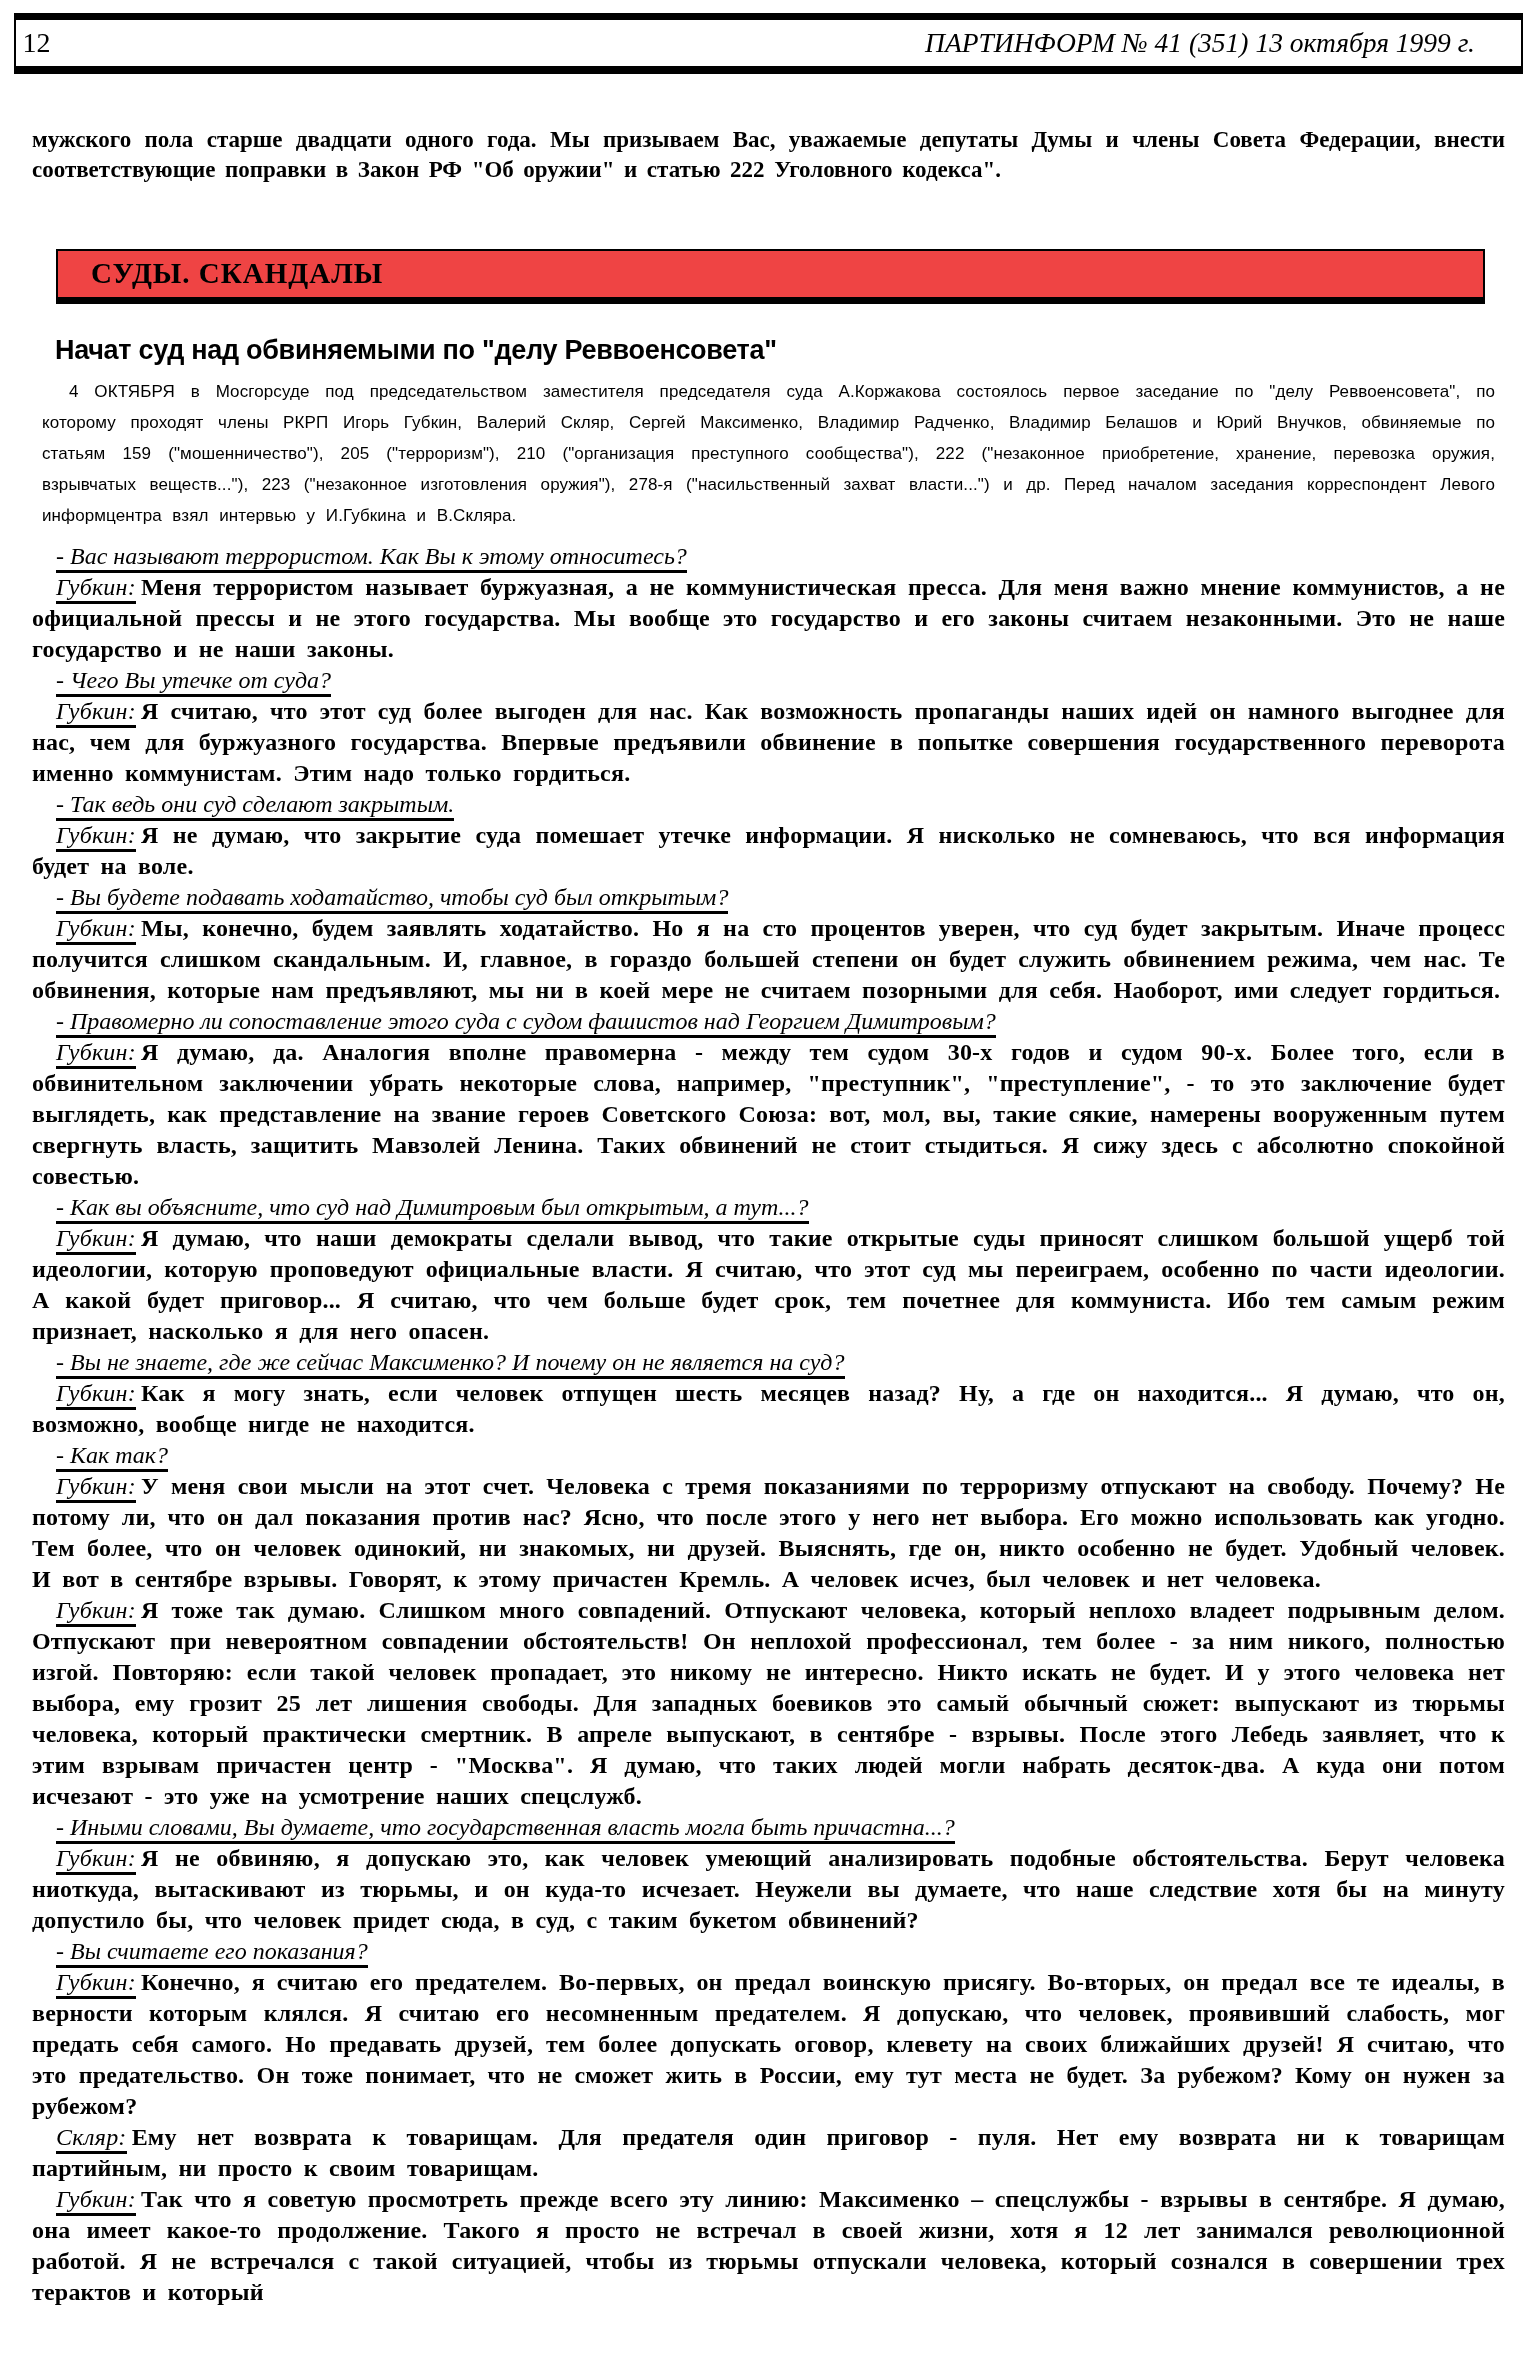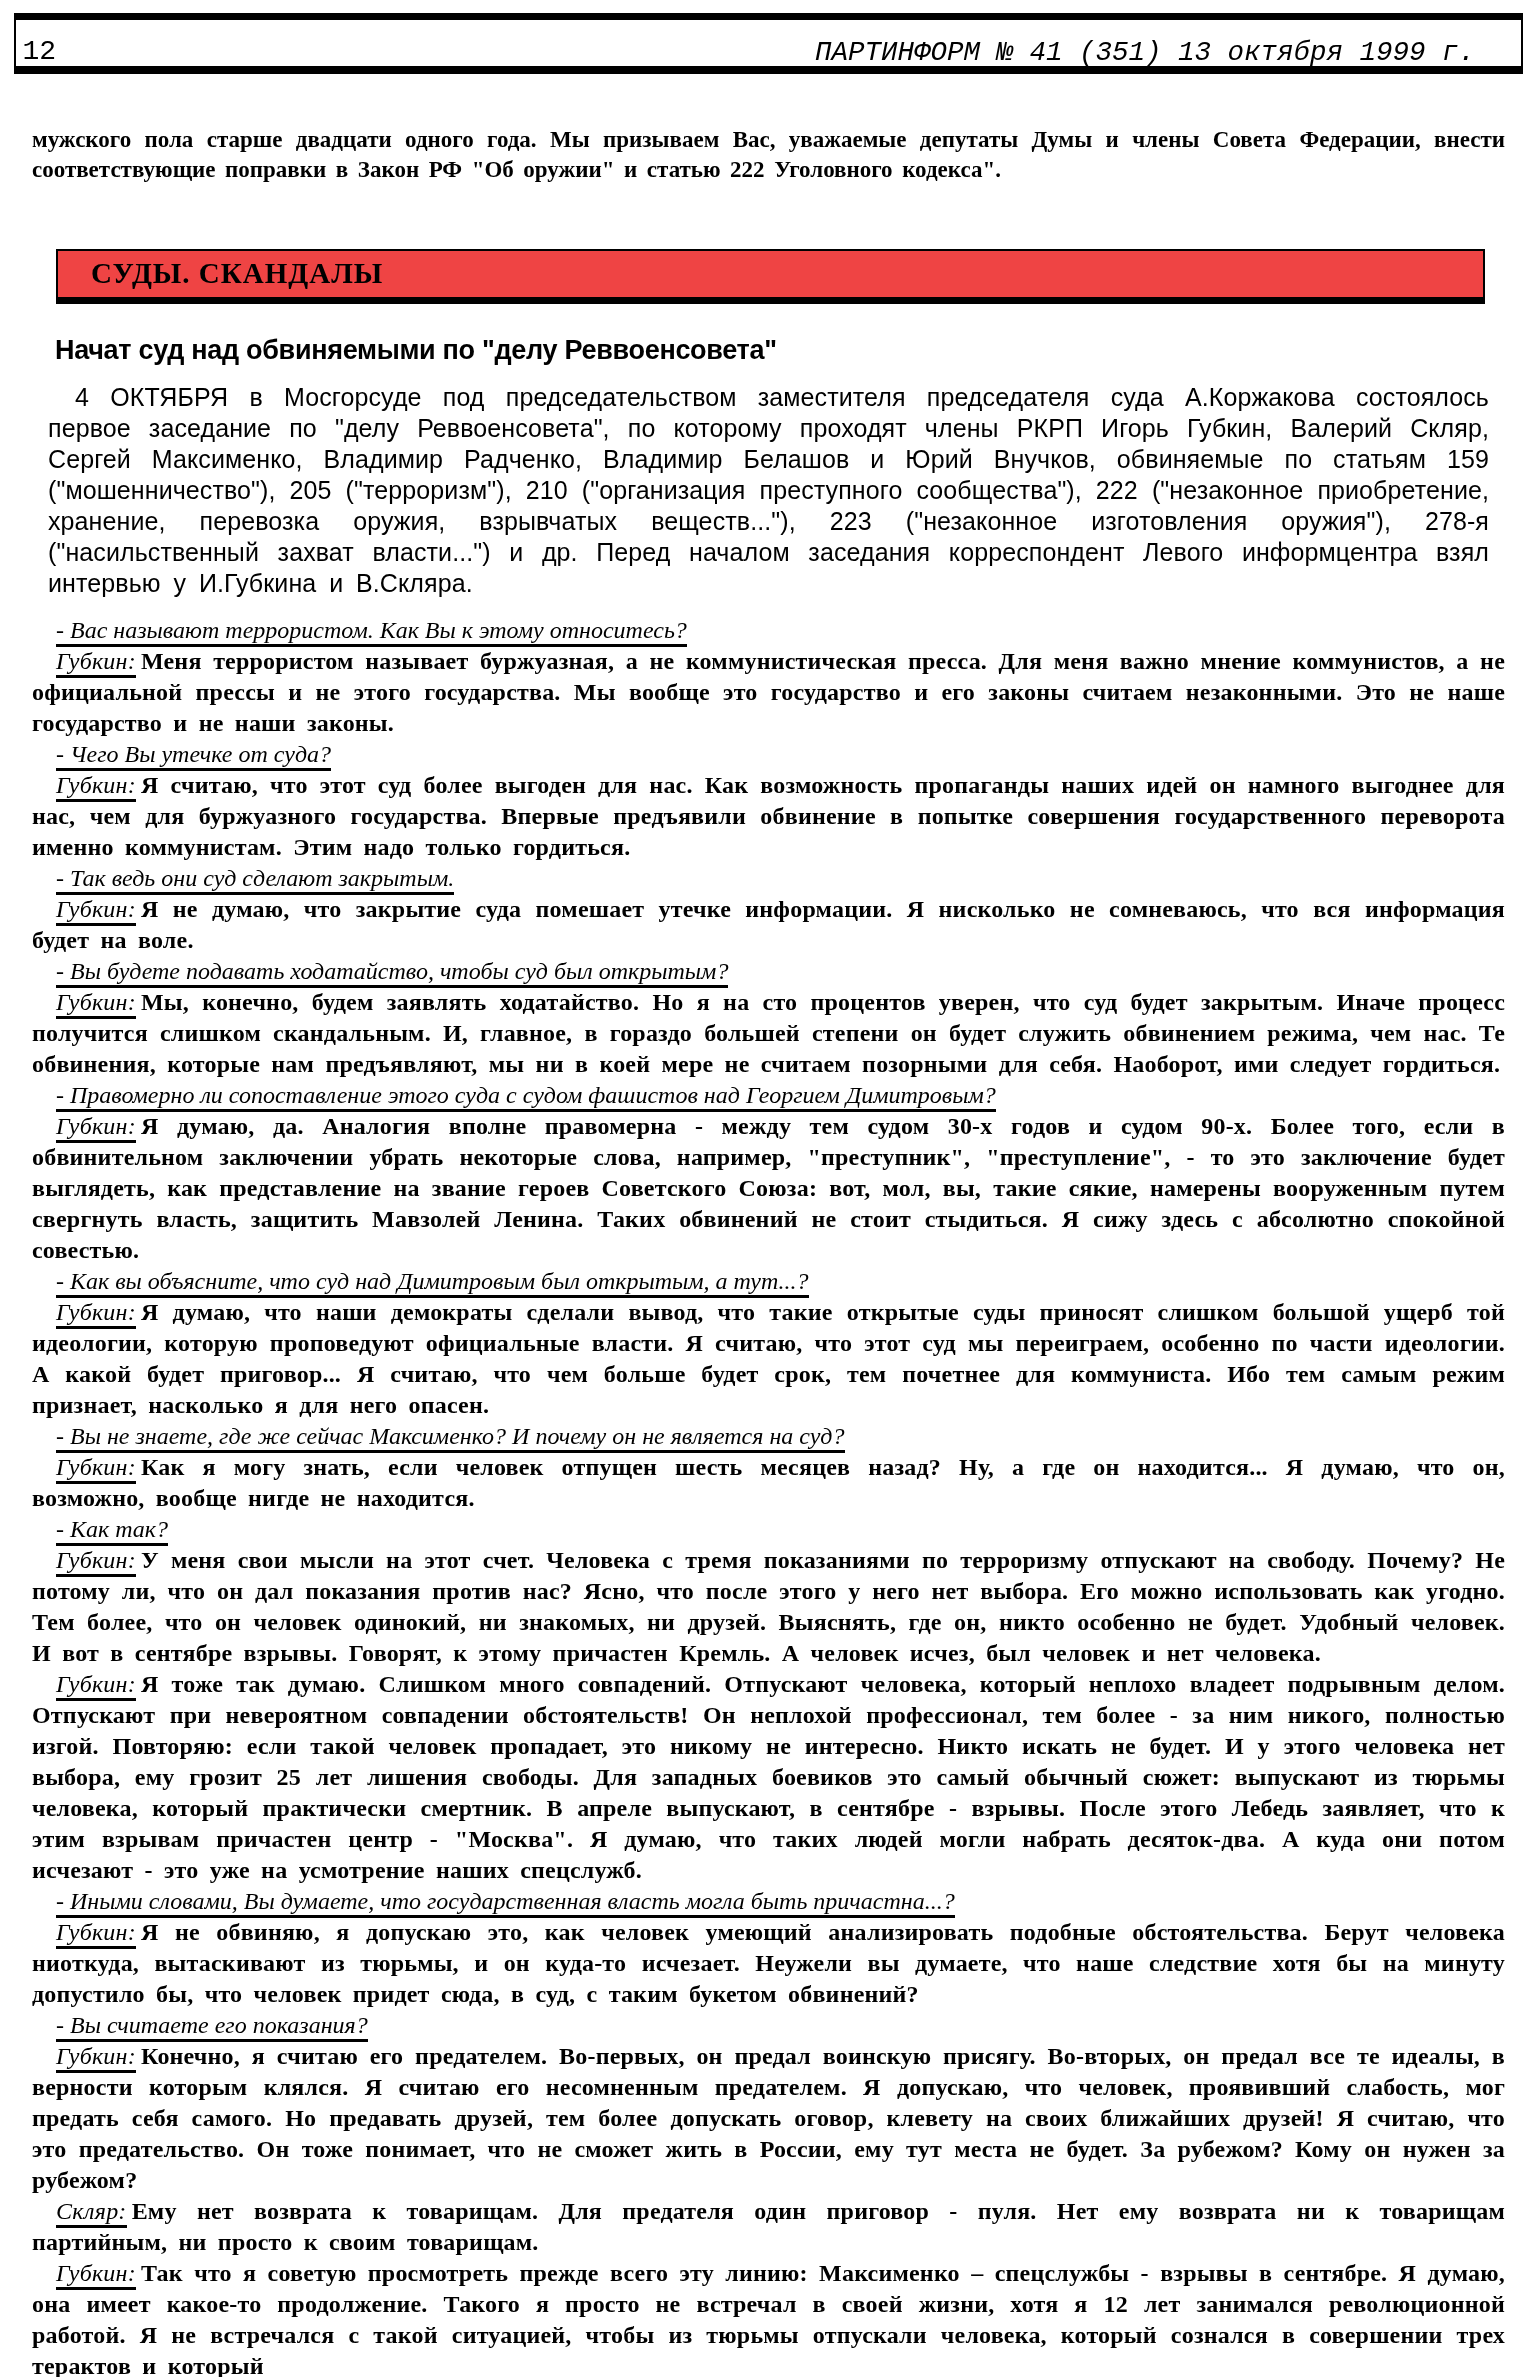--- a/index.html
+++ b/index.html
@@ -10,22 +10,22 @@
     font-family: "Liberation Serif", serif;
   }
   .page { padding: 13px 14px 0 14px; }
 
   
   .header-box {
     border: 2.6px solid #000;
     border-top-width: 7.7px;
     border-bottom-width: 8.3px;
     height: 46px;
-    display: flex; align-items: flex-end;
-    font-family: Liberation Mono, monospace;
+    display: flex; align-items: center;
+    font-family: Liberation Serif, serif;
   }
   .page-num { font-size: 28px; padding-left: 6.4px; line-height: 1; }
   .masthead {
     margin-left: auto; padding-right: 46px;
     font-style: italic; font-size: 27.5px; line-height: 1;
   }
 
   .content { padding: 0 18px; }
 
   
@@ -49,23 +49,23 @@
   }
 
   
   .headline {
     margin: 32px 0 6.4px 23px;
     font-family: "Liberation Sans", sans-serif;
     font-weight: bold; font-size: 27px; letter-spacing: -0.3px;
     line-height: 1.1;
   }
   .intro {
-    margin: 16px;
+    margin: 10px;
     font-family: "Liberation Sans", sans-serif;
-    font-size: 25px; line-height: 31px;
+    font-size: 17px; line-height: 31px;
     text-align: justify; text-indent: 27px;
     word-spacing: 5.8px; letter-spacing: 0.1px;
   }
 
   .q {
     margin: 0;
     font-style: italic; font-size: 24px; line-height: 31px;
     text-indent: 24px;
   }
   .q .qtext { border-bottom: 3.2px solid #000; padding-bottom: 1.3px; }

